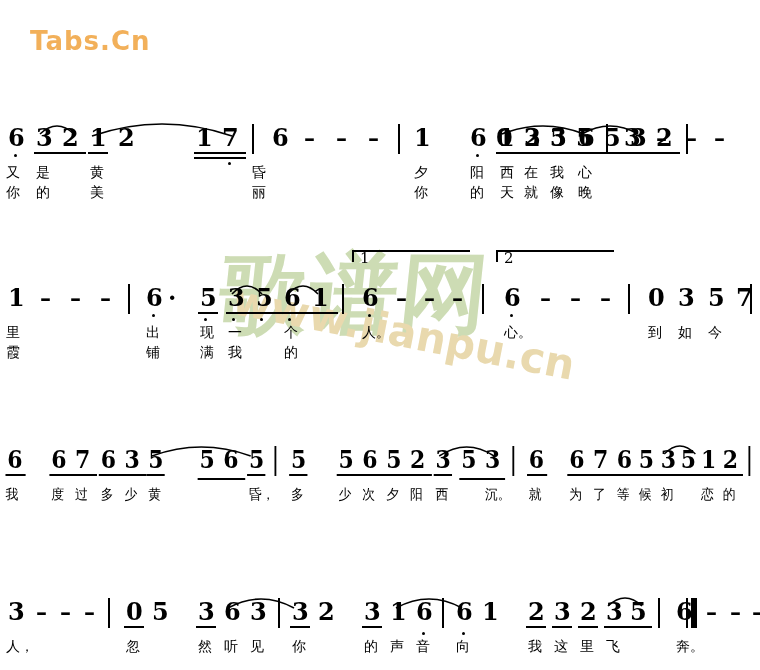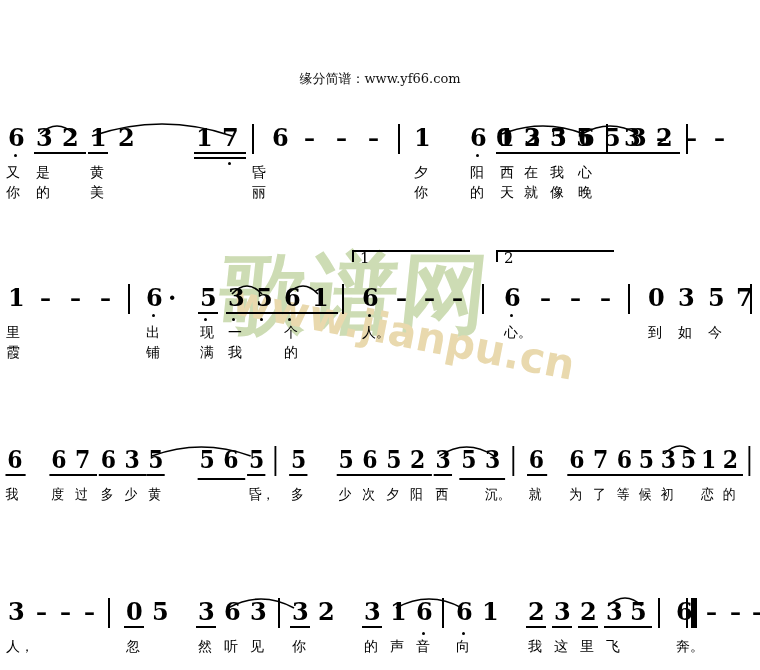--- a/index.html
+++ b/index.html
@@ -106,23 +106,23 @@
     font-family:"DejaVu Sans","Liberation Sans",sans-serif;
     font-size:14px;color:#000;line-height:16px;white-space:nowrap;
   }
 </style>
 </head>
 <body>
 
 <div id="header">
 
   <div id="logo">
+    <div id="logo-en">Tabs.Cn</div>
   </div>
 
-  <div id="subtitle">缘分简谱：www.yf66.com</div>
 </div>
 
 <div id="watermark">
   <div id="wm-cn">歌谱网</div>
   <div id="wm-en">www.jianpu.cn</div>
 </div>
 
 <div id="score">
     <div class="system" style="top: 118px; left: 0px;">
       <div class="notes">

